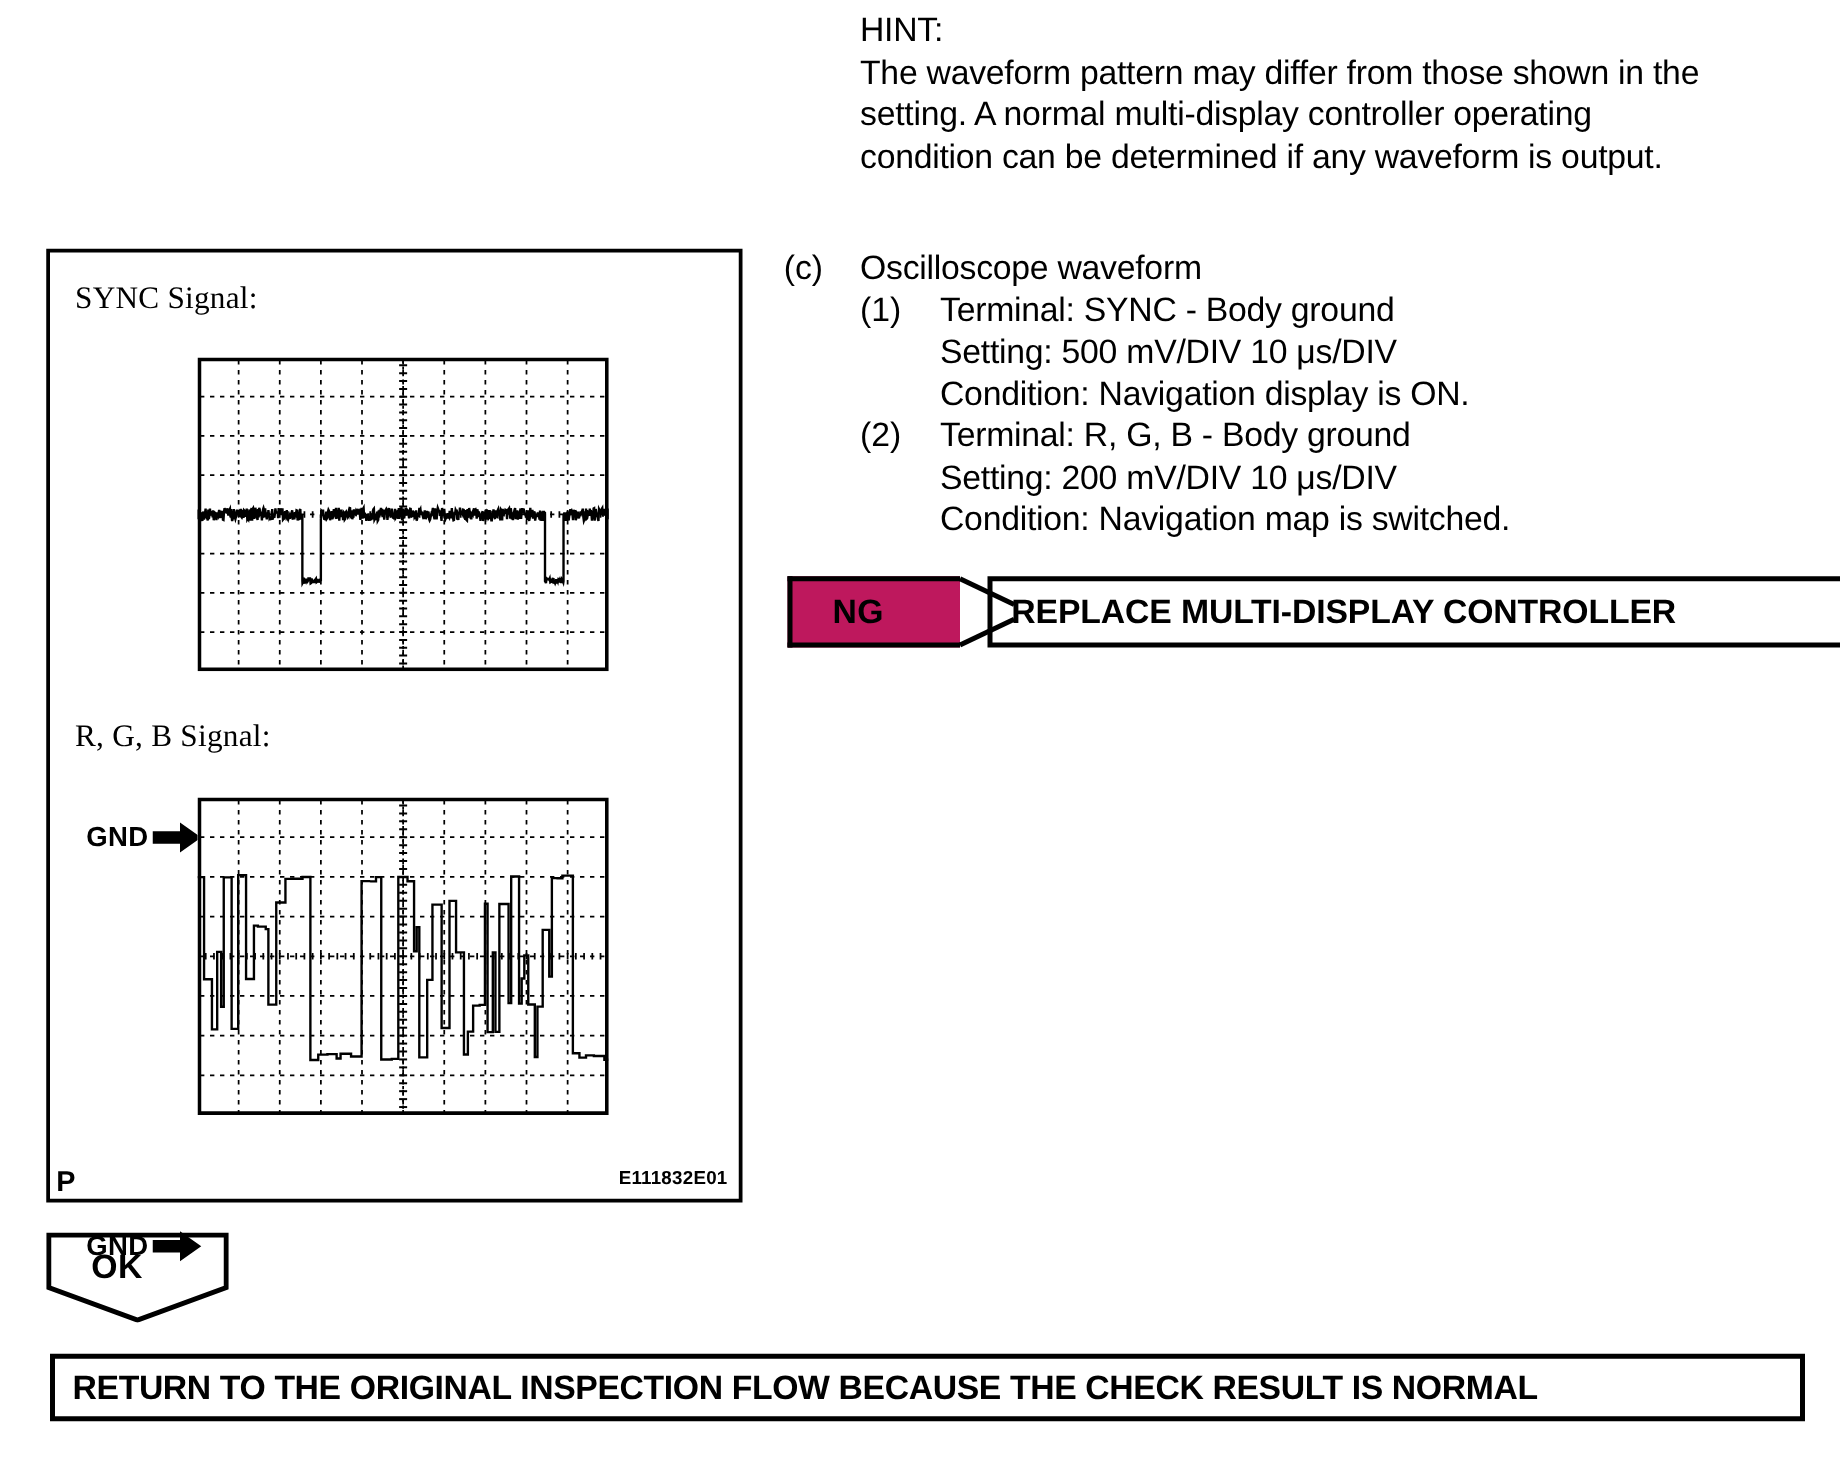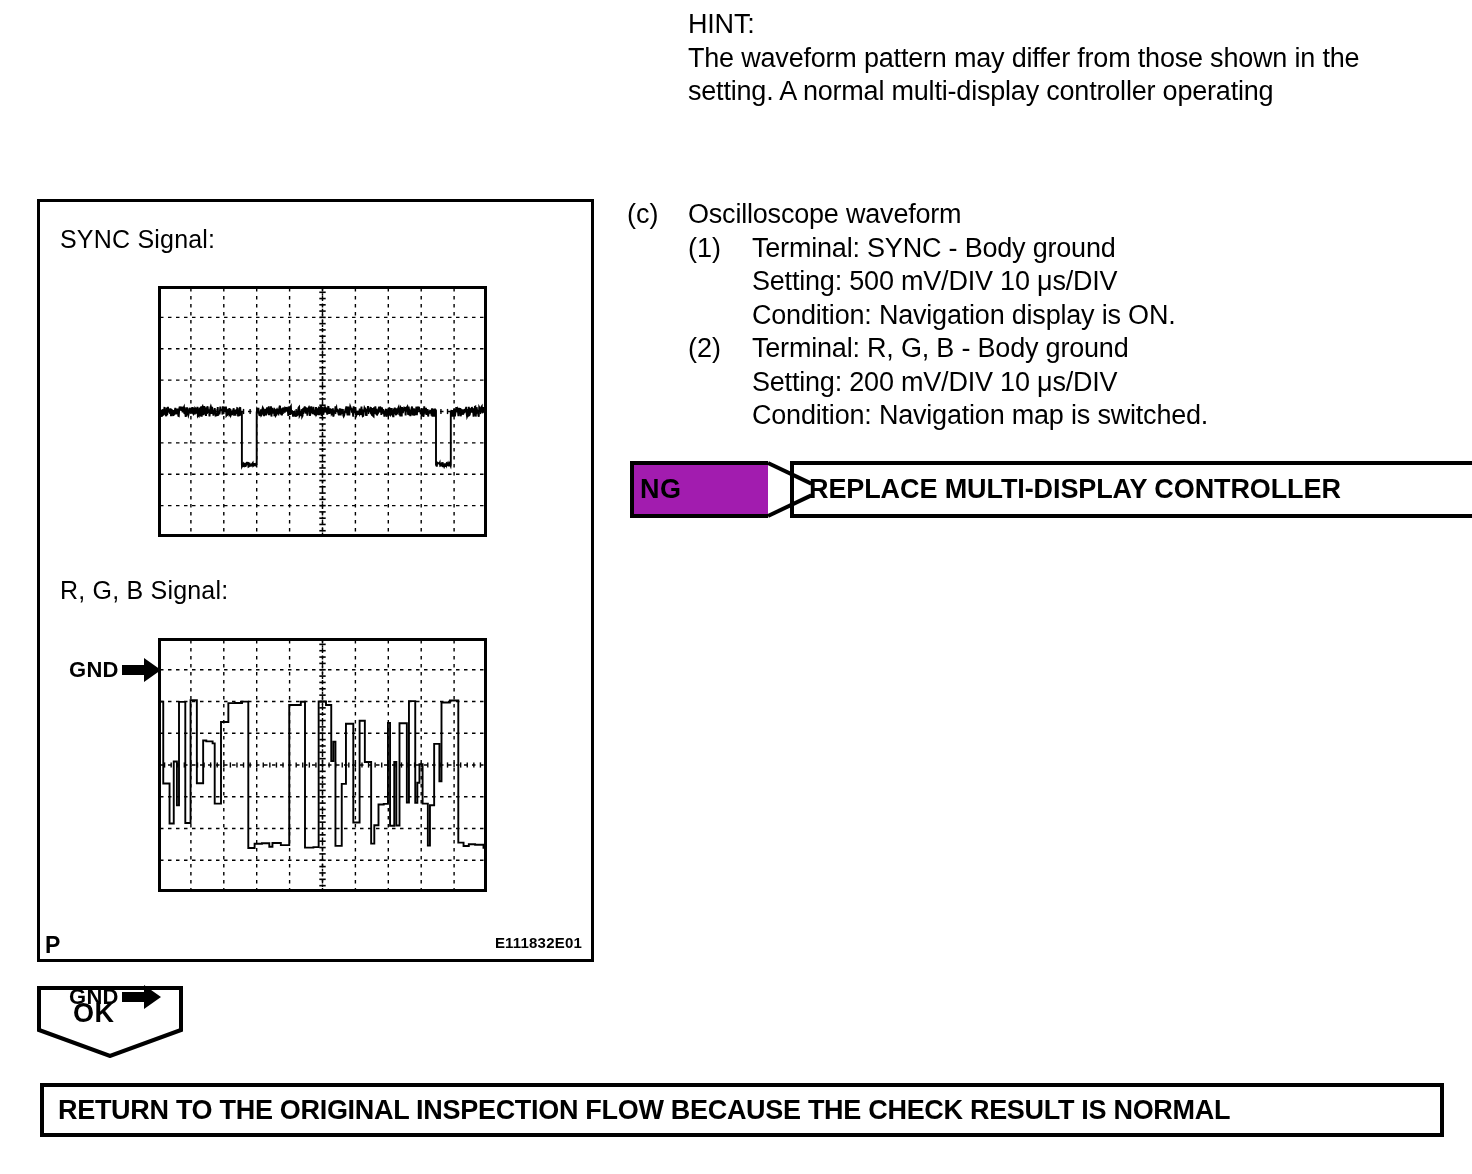--- a/index.html
+++ b/index.html
@@ -69,29 +69,29 @@
   #ng-group {
     position: absolute;
     left: 630px;
     top: 461px;
     display: flex;
     align-items: center;
   }
   .judge-arrow-right {
     width: 138px;
     height: 57px;
-    background: #a21caf;
+    background: #be185d;
     border: 4px solid #000000;
     border-right: none;
     box-sizing: border-box;
     position: relative;
     display: flex;
     align-items: center;
     justify-content: flex-start;
-    padding-left: 6px;
+    padding-left: 32px;
   }
   .judge-arrow-right::before,
   .judge-arrow-right::after {
     content: "";
     position: absolute;
     left: 100%;
     width: 48px;
     height: 4px;
     background: #000000;
     transform-origin: left center;
@@ -181,20 +181,21 @@
     height: 763px;
     border: 3px solid #000000;
     box-sizing: border-box;
     background: #ffffff;
   }
   .scope-title {
     position: absolute;
     font-size: 25px;
     letter-spacing: 0.2px;
     white-space: nowrap;
+    font-family: Liberation Serif, serif;
   }
   #sync-title { left: 20px; top: 23px; }
   #rgb-title  { left: 20px; top: 374px; }
 
   .scope {
     position: absolute;
     background: #ffffff;
   }
   #scope-sync { left: 118px; top: 84px;  width: 329px; height: 251px; }
   #scope-rgb  { left: 118px; top: 436px; width: 329px; height: 254px; }
@@ -235,20 +236,21 @@
     letter-spacing: 0.2px;
   }
 </style>
 </head>
 <body>
 
 <div id="hint-block">
   <div class="hint-line">HINT:</div>
   <div class="hint-line">The waveform pattern may differ from those shown in the</div>
   <div class="hint-line">setting. A normal multi-display controller operating</div>
+  <div class="hint-line">condition can be determined if any waveform is output.</div>
 </div>
 
 <div id="step-c">
   <div class="row">
     <span class="marker-c">(c)</span>
     <span class="step-text">Oscilloscope waveform</span>
   </div>
 
   <div class="sub-list">
     <div class="row">

